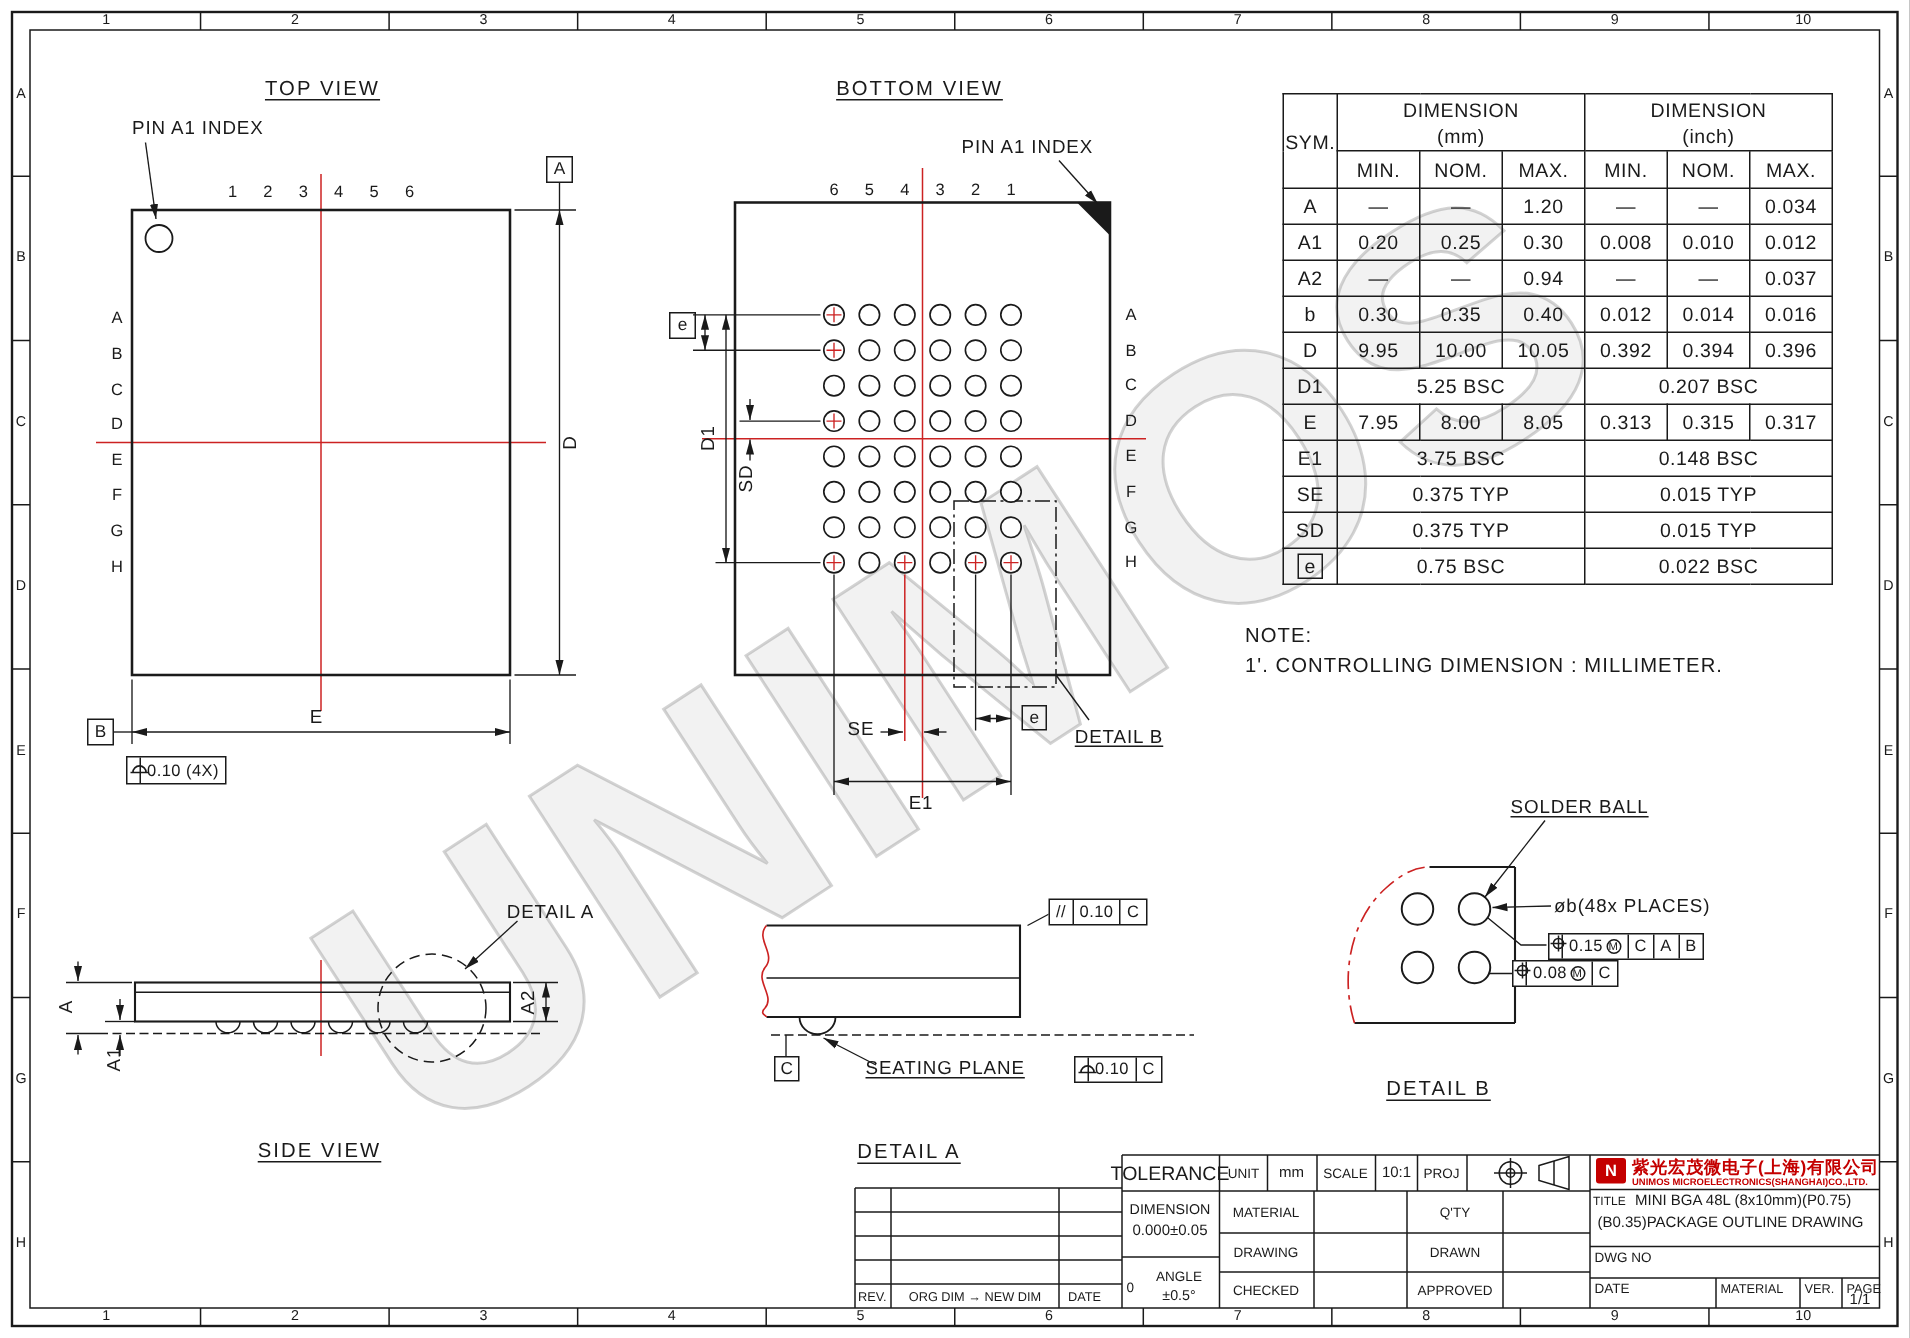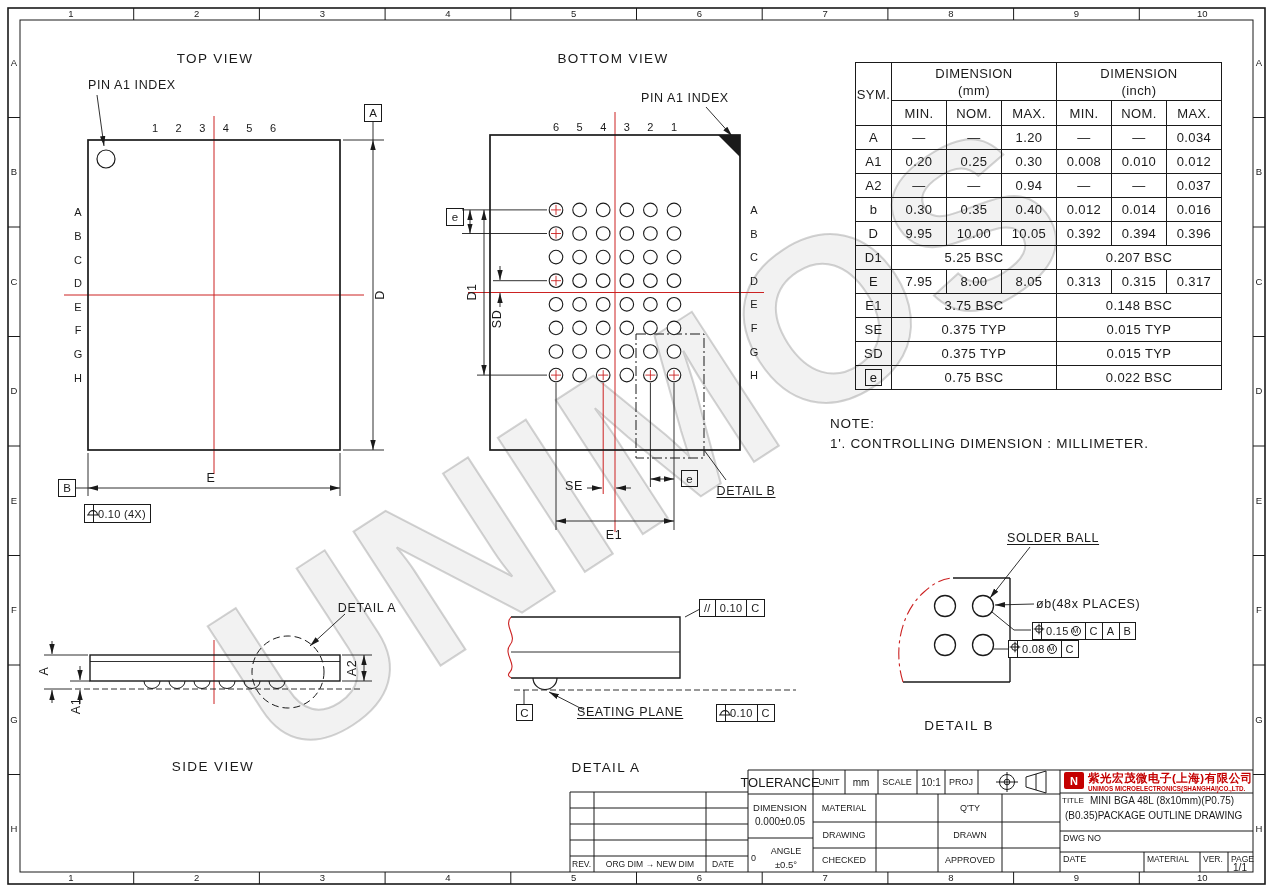--- a/index.html
+++ b/index.html
@@ -2,21 +2,21 @@
 <html><head>
 <meta charset="utf-8">
 <style>
   *{margin:0;padding:0;box-sizing:border-box}
   html,body{background:#9a9a9a}
   #stage{position:relative;width:1273px;height:892px;background:#ffffff;overflow:hidden;
          font-family:"Liberation Sans",sans-serif;color:#1a1a1a}
   .t{position:absolute;white-space:nowrap;font-size:12.5px;letter-spacing:.6px;line-height:14px}
   .c{transform:translate(-50%,-50%)}
   .rot{transform:translate(-50%,-50%) rotate(-90deg)}
-  .vt{font-size:13.5px;letter-spacing:1.4px;text-underline-offset:3px}
+  .vt{font-size:13.5px;letter-spacing:1.4px;text-decoration:underline;text-underline-offset:3px}
   .lbl-u{text-decoration:underline;text-underline-offset:2px}
   .gl{font-size:9.5px;letter-spacing:0}
   .pinlbl{font-size:11px;letter-spacing:0}
   .box{position:absolute;border:1.2px solid #1a1a1a;display:flex;align-items:center;justify-content:center;
        font-size:11.5px;background:transparent}
   .fcf{position:absolute;display:flex;border:1.2px solid #1a1a1a;height:18px;background:#fff}
   .fcf .cell{display:flex;align-items:center;justify-content:center;padding:0 4px;font-size:11px;
              border-left:1px solid #1a1a1a;letter-spacing:.3px}
   .fcf .cell:first-child{border-left:none}
   .circM{display:inline-flex;width:10px;height:10px;border:1px solid #1a1a1a;border-radius:50%;

